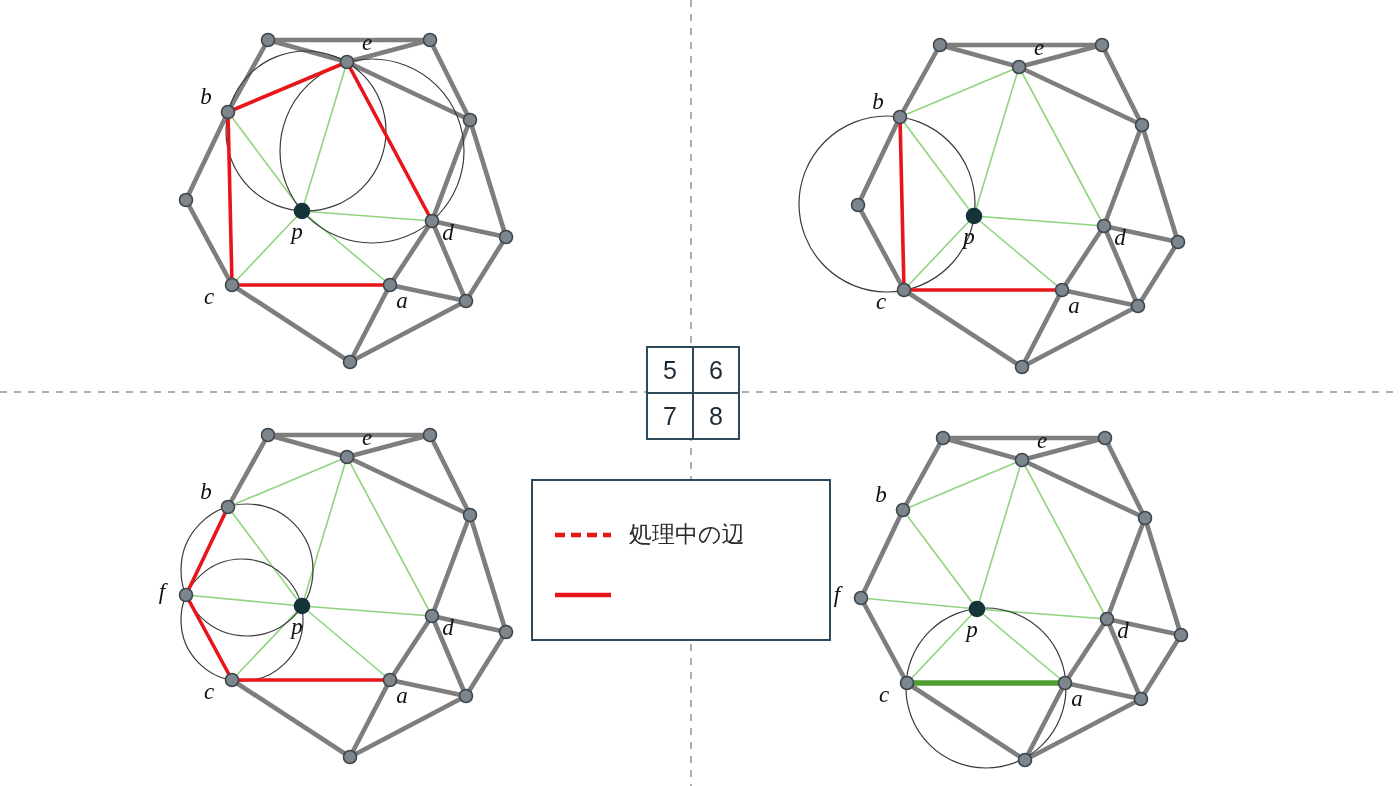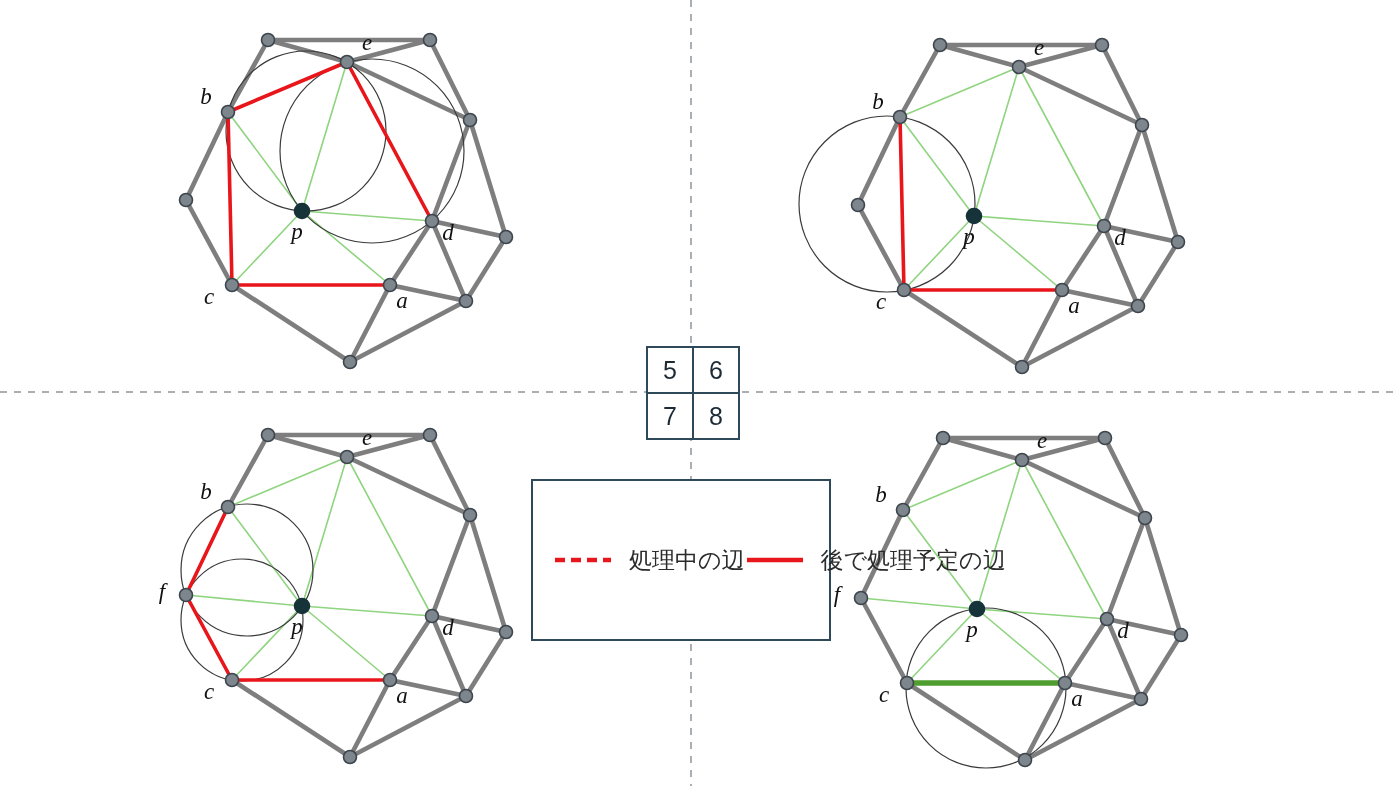--- a/index.html
+++ b/index.html
@@ -18,21 +18,21 @@
   }
   .grid-table td{
     width:44px;height:44px;padding:0;text-align:center;vertical-align:middle;
     border:2px solid var(--panel-border,#2e4a5a);
     font-family:"Liberation Sans",sans-serif;font-size:25px;color:#1c2b36;background:#ffffff;
   }
   
   .legend{
     position:absolute;left:531px;top:479px;width:300px;height:162px;box-sizing:border-box;
     background:#ffffff;border:2px solid var(--panel-border,#2e4a5a);z-index:2;
-    display:flex;justify-content:space-evenly;padding-left:20px;
+    display:flex;flex-direction:column;justify-content:space-evenly;padding-left:20px;
   }
   .legend-row{display:flex;align-items:center;gap:16px;}
   .legend-label{font-family:"Liberation Sans",sans-serif;font-size:23px;color:#2b2b2b;white-space:nowrap;}
   .lsample{flex:0 0 auto;}
   .sample-red-dashed{stroke:var(--edge-red,#e8161a);stroke-width:4.5;stroke-dasharray:10 6;}
   .sample-red-solid{stroke:var(--edge-red,#e8161a);stroke-width:4.5;}
   .sample-green-solid{stroke:var(--edge-green-valid,#4f9e2f);stroke-width:6;}
 </style>
 </head>
 <body>
@@ -261,17 +261,16 @@
     <div class="legend-row">
       <svg class="lsample" width="60" height="12">
         <line x1="2" y1="6" x2="58" y2="6" class="sample-red-dashed"></line>
       </svg>
       <span class="legend-label">処理中の辺</span>
     </div>
     <div class="legend-row">
       <svg class="lsample" width="60" height="12">
         <line x1="2" y1="6" x2="58" y2="6" class="sample-red-solid"></line>
       </svg>
-      <span class="legend-label">後で処理予定の辺</span>
     </div>
   </div>
 
 </div>
 
 </body></html>

